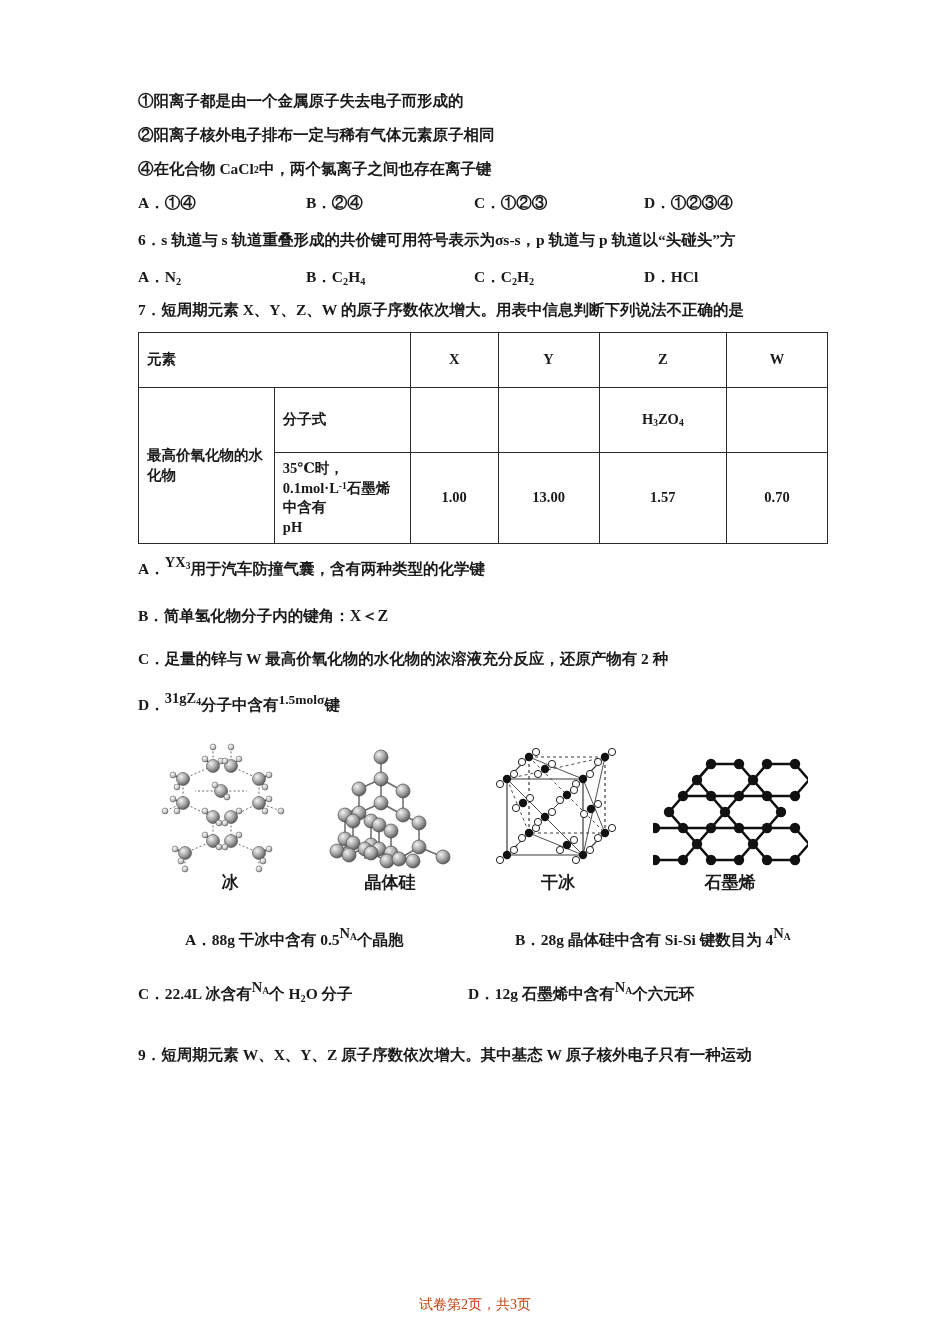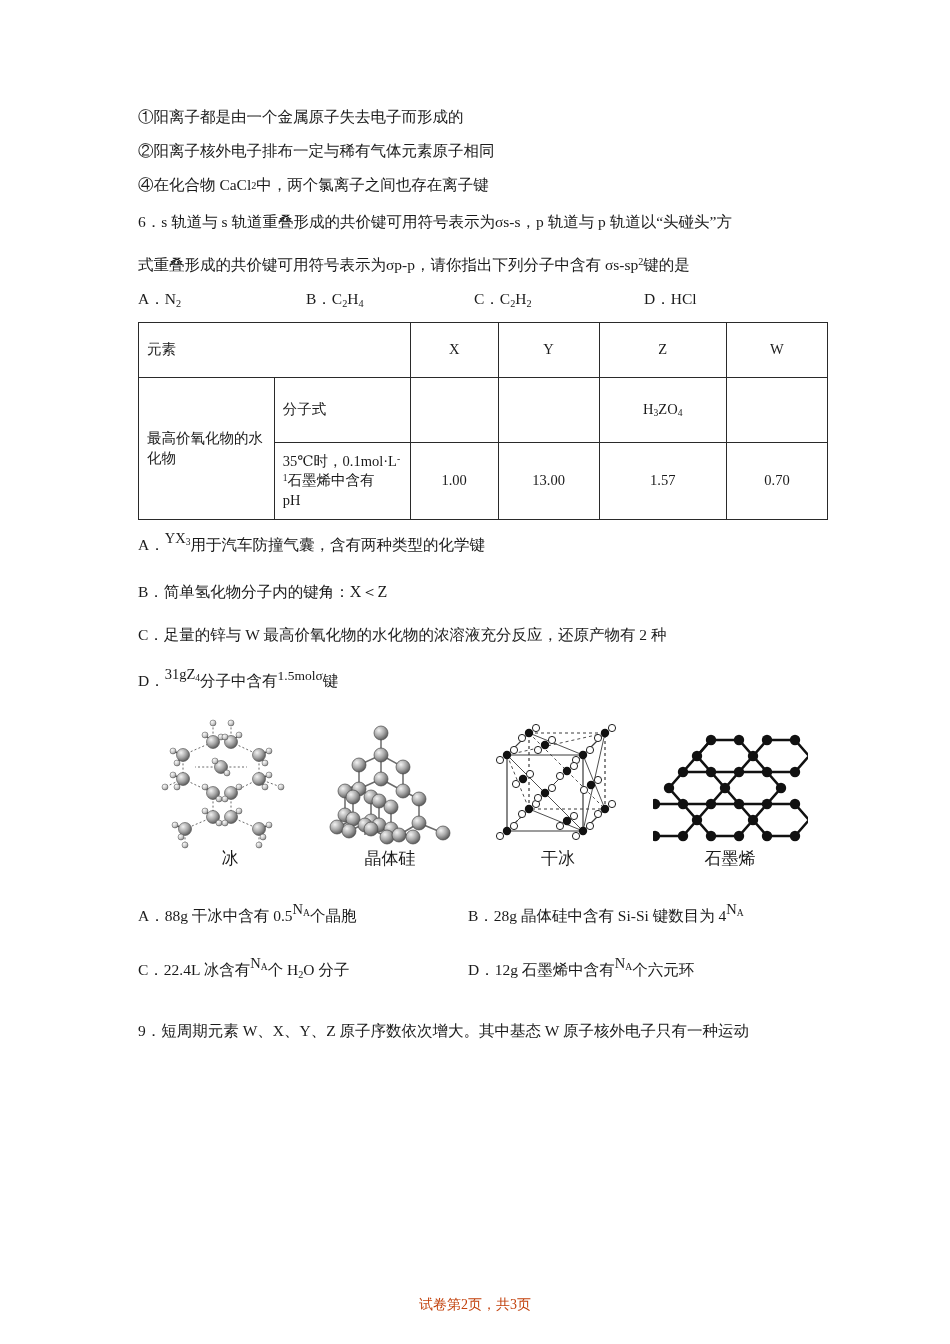--- a/index.html
+++ b/index.html
@@ -17,22 +17,23 @@
   }
   .page {
     position: absolute;
     left: 0; top: 0;
     width: 950px;
     height: 1344px;
   }
   .content {
     position: absolute;
     left: 138px;
-    top: 100px;
+    top: 84px;
     width: 690px;
+    font-weight: bold;
   }
   .stmt {
     height: 34px;
     display: flex;
     align-items: center;
     font-size: 15.5px;
   }
   .qline {
     font-size: 15.5px;
     line-height: 34px;
@@ -148,34 +149,40 @@
     </div>
     <div class="stmt">
       <span>②阳离子核外电子排布一定与稀有气体元素原子相同</span>
     </div>
     <div class="stmt">
       <span>④在化合物 CaCl</span>
         <sub>2</sub>
         <span>中，两个氯离子之间也存在离子键</span>
     </div>
 
+    <div class="opts">
+      <span class="o1"><span>A．</span><span>①④</span></span>
+      <span class="o2"><span>B．</span><span>②④</span></span>
+      <span class="o3"><span>C．</span><span>①②③</span></span>
+      <span class="o4"><span>D．</span><span>①②③④</span></span>
+    </div>
 
     <div class="qline" style="height:40px;line-height:40px;">
       <span>6．</span><span>s 轨道与 s 轨道重叠形成的共价键可用符号表示为σs-s，p 轨道与 p 轨道以“头碰头”方</span>
-    </div>
-    <div class="qline" style="height:40px;line-height:40px;">
-      <span>式重叠形成的共价键可用符号表示为σp-p，请你指出下列分子中含有 σs-sp</span><sup>2</sup><span>键的是</span>
     </div>
     <div class="opts">
       <span class="o1"><span>A．</span><span>N</span><sub>2</sub></span>
       <span class="o2"><span>B．</span><span>C</span><sub>2</sub><span>H</span><sub>4</sub></span>
       <span class="o3"><span>C．</span><span>C</span><sub>2</sub><span>H</span><sub>2</sub></span>
       <span class="o4"><span>D．</span><span>HCl</span></span>
     </div>
 
+    <div class="qline" style="height:32px;line-height:32px;">
+      <span>7．</span><span>短周期元素 X、Y、Z、W 的原子序数依次增大。用表中信息判断下列说法不正确的是</span>
+    </div>
 
     <table class="elem-table">
       <tbody>
         <tr>
           <td class="c-lbl" colspan="2" style="height:42px;">元素</td>
           <td class="c-x">X</td>
           <td class="c-y">Y</td>
           <td class="c-z">Z</td>
           <td class="c-w">W</td>
         </tr>
@@ -498,21 +505,21 @@
                 <circle cx="7" cy="-5" r="3.6" fill="#fff" stroke="#222" stroke-width="1"></circle>
               </g>
             </g>
           </svg>
         </div>
         <div class="cap">干冰</div>
       </div>
     </div>
 
     <div class="qline" style="height:54px;line-height:54px;">
-      <span style="display:inline-block;width:330px;"><span>A．</span><span>88g 干冰中含有 0.5</span><span class="na"><span>N</span><sub>A</sub></span><span>个晶胞</span></span><span style="display:inline-block;"><span>B．</span><span>28g 晶体硅中含有 Si-Si 键数目为 4</span><span class="na"><span>N</span><sub>A</sub></span></span>
+      <span style="display:inline-block;width:330px;margin-left:47px;"><span>A．</span><span>88g 干冰中含有 0.5</span><span class="na"><span>N</span><sub>A</sub></span><span>个晶胞</span></span><span style="display:inline-block;"><span>B．</span><span>28g 晶体硅中含有 Si-Si 键数目为 4</span><span class="na"><span>N</span><sub>A</sub></span></span>
     </div>
     <div class="qline" style="height:54px;line-height:54px;">
       <span style="display:inline-block;width:330px;"><span>C．</span><span>22.4L 冰含有</span><span class="na"><span>N</span><sub>A</sub></span><span>个 H</span><sub>2</sub><span>O 分子</span></span><span style="display:inline-block;"><span>D．</span><span>12g 石墨烯中含有</span><span class="na"><span>N</span><sub>A</sub></span><span>个六元环</span></span>
     </div>
 
     <div class="qline" style="height:44px;line-height:44px;margin-top:12px;">
       <span>9．</span><span>短周期元素 W、X、Y、Z 原子序数依次增大。其中基态 W 原子核外电子只有一种运动</span>
     </div>
 
   </div>

